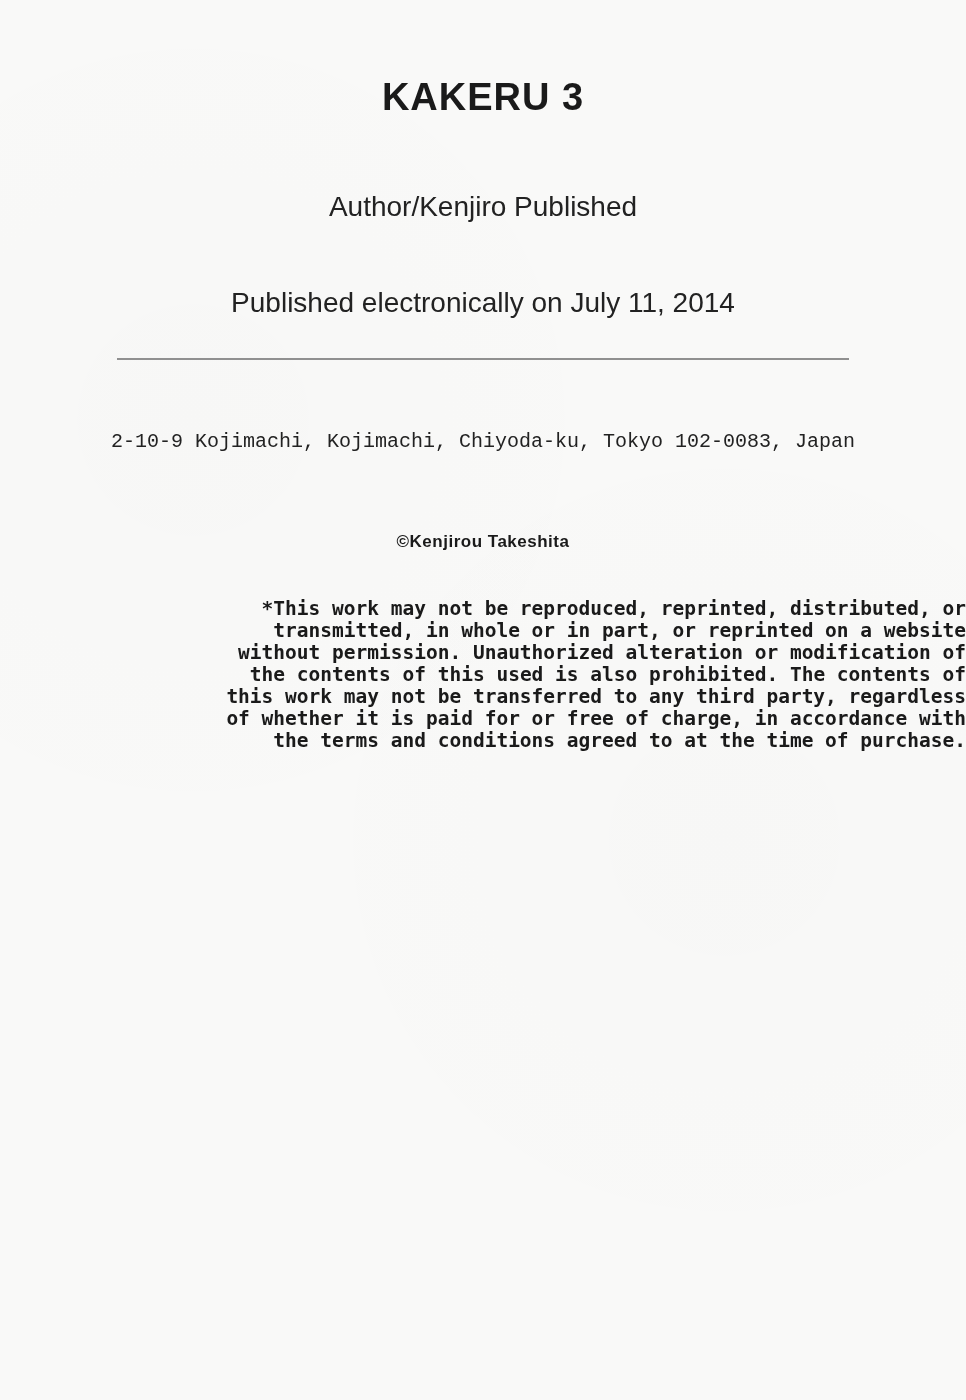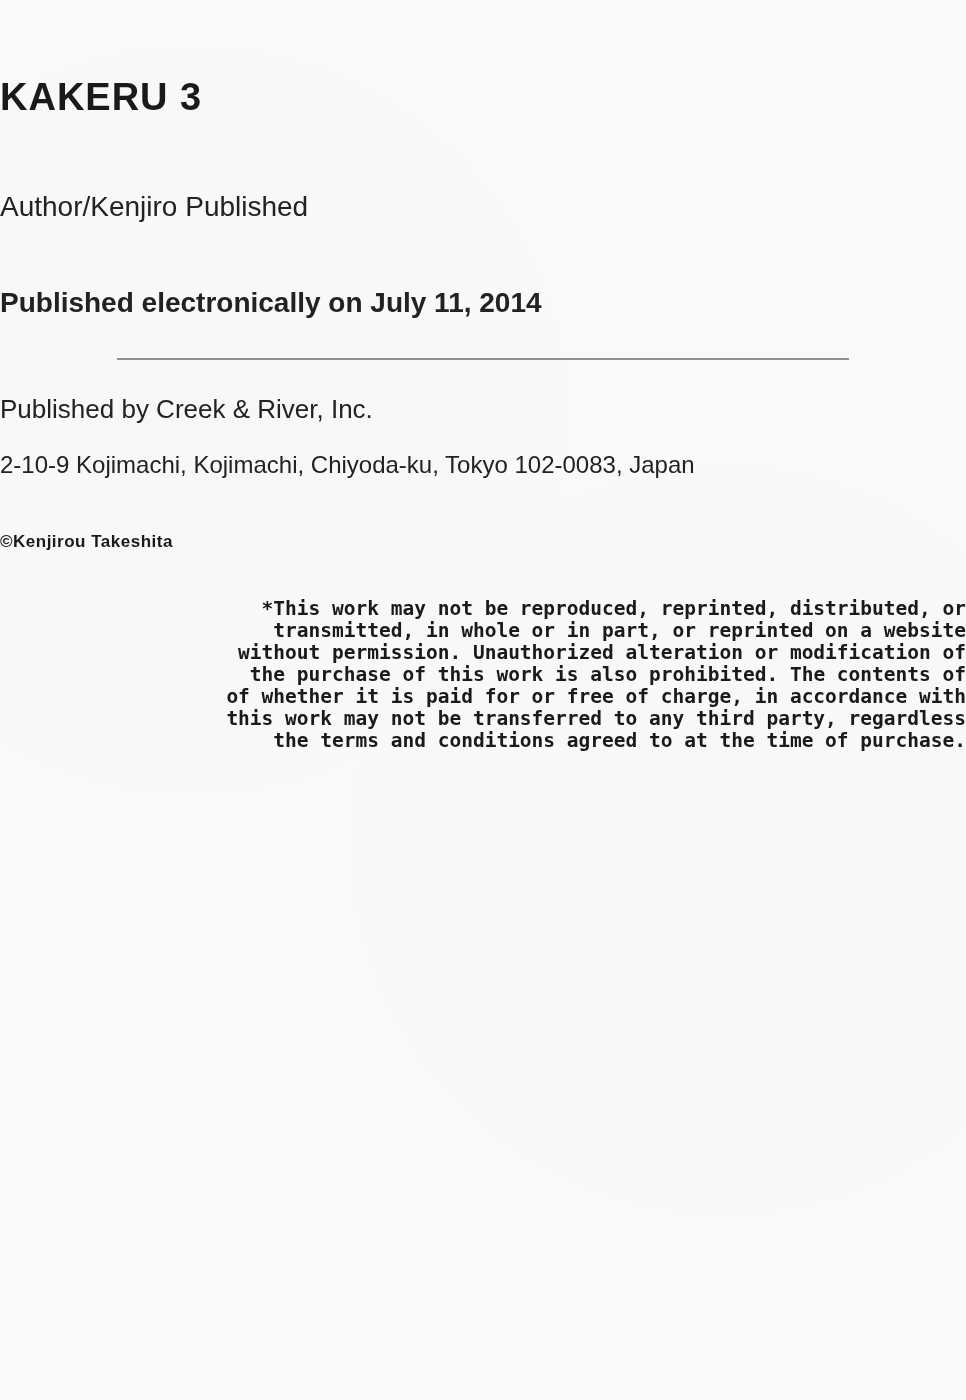--- a/index.html
+++ b/index.html
@@ -29,59 +29,61 @@
     inset: 0;
     background:
       radial-gradient(circle at 20% 30%, rgba(0,0,0,0.008), transparent 40%),
       radial-gradient(circle at 75% 60%, rgba(0,0,0,0.008), transparent 45%);
     pointer-events: none;
   }
   .line {
     position: absolute;
     left: 0;
     width: 100%;
+    text-align: center;
     white-space: pre;
   }
   .book-title {
     top: 76px;
     font-size: 38px;
     font-weight: 600;
     letter-spacing: 1px;
     color: var(--text-strong);
   }
   .author-line {
     top: 191px;
     font-size: 28px;
     font-weight: 500;
   }
   .published-line {
     top: 287px;
     font-size: 28px;
-    font-weight: 700;
+    font-weight: 400;
   }
   .divider {
     position: absolute;
     top: 358px;
     left: 50%;
     transform: translateX(-50%);
     width: 732px;
     height: 2px;
     background: var(--rule);
     border: none;
     margin: 0;
   }
   .publisher-line {
     top: 394px;
     font-size: 26px;
     font-weight: 500;
   }
   .address-line {
-    top: 451px;
-    font-size: 24px;
+    top: 430px;
+    font-size: 20px;
     font-weight: 500;
+    font-family: Liberation Mono, monospace;
   }
   .copyright-line {
     top: 532px;
     font-size: 17px;
     font-weight: 600;
     letter-spacing: 0.5px;
     color: var(--text-strong);
   }
   .disclaimer {
     position: absolute;
@@ -106,29 +108,28 @@
 <div class="page">
 
   <div class="line book-title">KAKERU 3</div>
 
   <div class="line author-line">Author/Kenjiro Published</div>
 
   <div class="line published-line">Published electronically on July 11, 2014</div>
 
   <div class="divider"></div>
 
-  <div class="line publisher-line">Published by Creek &amp; River, Inc.</div>
 
   <div class="line address-line">2-10-9 Kojimachi, Kojimachi, Chiyoda-ku, Tokyo 102-0083, Japan</div>
 
   <div class="line copyright-line">©Kenjirou Takeshita</div>
 
   <div class="disclaimer">
     <div class="d-line">*This work may not be reproduced, reprinted, distributed, or</div>
     <div class="d-line">transmitted, in whole or in part, or reprinted on a website</div>
     <div class="d-line">without permission. Unauthorized alteration or modification of</div>
-    <div class="d-line">the purchase of this work is also prohibited. The contents of</div>
+    <div class="d-line">the contents of this used is also prohibited. The contents of</div>
+    <div class="d-line">this work may not be transferred to any third party, regardless</div>
     <div class="d-line">of whether it is paid for or free of charge, in accordance with</div>
-    <div class="d-line">this work may not be transferred to any third party, regardless</div>
     <div class="d-line">the terms and conditions agreed to at the time of purchase.</div>
   </div>
 
 </div>
 
 </body></html>

